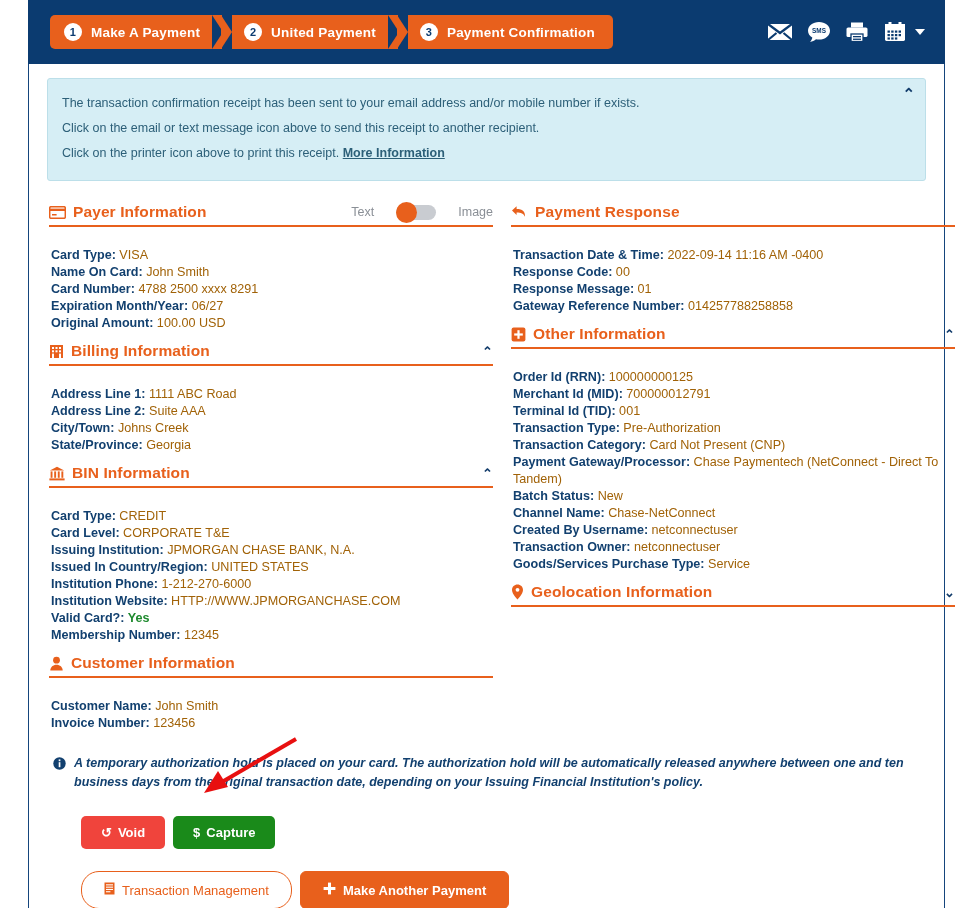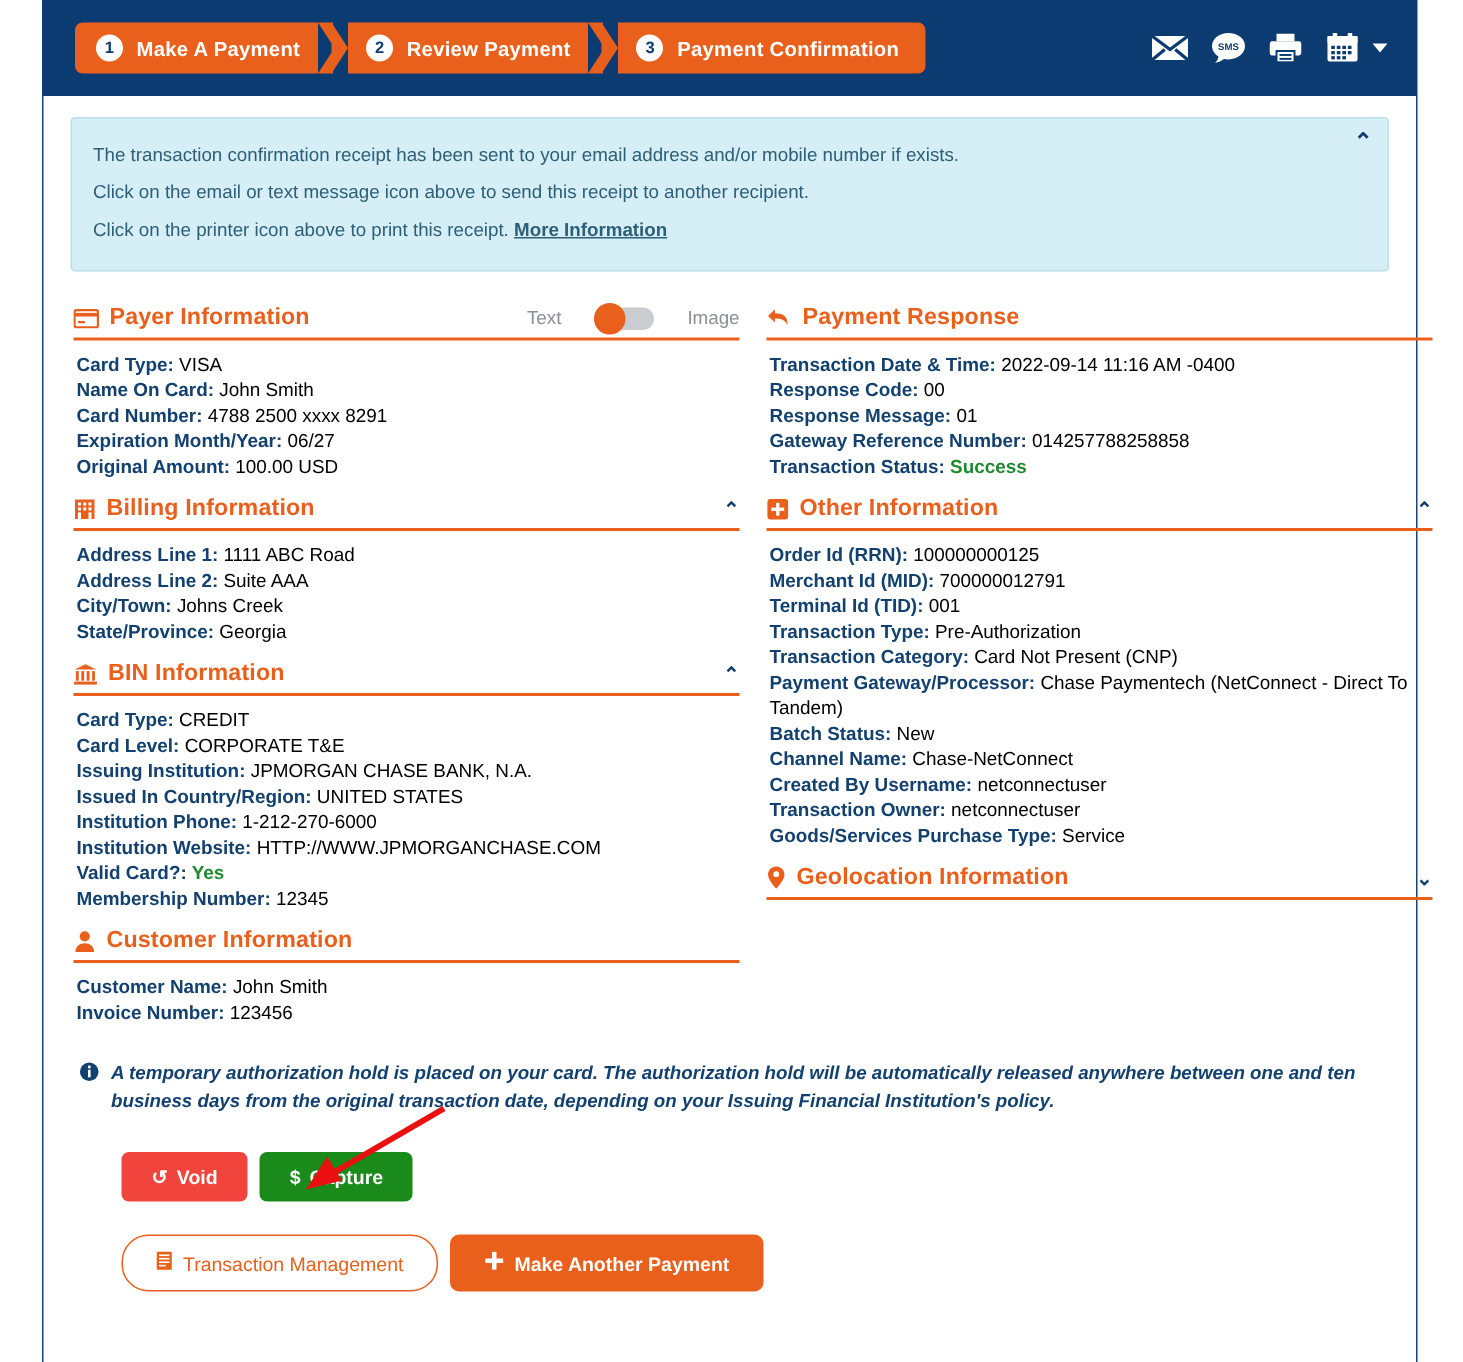--- a/index.html
+++ b/index.html
@@ -78,21 +78,21 @@
     font-size: 15px; font-weight: bold; cursor: pointer;
   }
 
   
   .cols { display: flex; gap: 18px; padding: 0 2px; }
   .col { width: 444px; flex: 0 0 444px; }
 
   .sec-head {
     display: flex; align-items: center;
     border-bottom: 2px solid #e8601c;
-    padding-bottom: 4px; margin-bottom: 8px; margin-top: 4px;
+    padding-bottom: 4px; margin-bottom: 20px; margin-top: 4px;
   }
   .sec-icon { color: #e8601c; margin-right: 7px; display: flex; align-items: center; }
   .sec-title {
     color: #e8601c; font-size: 15.5px; font-weight: bold; letter-spacing: .1px;
     white-space: nowrap;
   }
   .sec-right { margin-left: auto; display: flex; align-items: center; gap: 9px; }
   .chev-tog { color: #123c6b; font-size: 13px; font-weight: bold; cursor: pointer; line-height: 1; }
 
   .toggle-wrap { display: flex; align-items: center; gap: 22px; }
@@ -103,21 +103,21 @@
   }
   .switch .knob {
     position: absolute; left: 0; top: -3px;
     width: 21px; height: 21px; border-radius: 50%; background: #e8601c;
   }
 
   .fields { padding-left: 2px; margin-bottom: 10px; }
   .fld { font-size: 12.6px; line-height: 17px; color: #1a4f87; white-space: nowrap; }
   .fld.wrap { white-space: normal; }
   .fld b { color: #12406f; font-weight: bold; text-align: center; }
-  .fld .v { color: #000000; }
+  .fld .v { color: #a16207; }
   .fld .v.ok { color: #1e8a2e; font-weight: bold; }
 
   
   .note {
     display: flex; gap: 7px; padding: 10px 20px 0 6px; margin-top: 2px;
   }
   .note-ico { color: #12406f; flex: 0 0 14px; padding-top: 2px; }
   .note-txt {
     color: #12406f; font-size: 12.5px; line-height: 19px;
     font-style: italic; font-weight: bold;
@@ -158,21 +158,21 @@
 
   <div class="topbar">
 
     <div class="steps">
       <div class="step">
         <span class="stepnum">1</span>
         <span>Make A Payment</span>
       </div>
       <div class="step">
         <span class="stepnum">2</span>
-        <span>Review Payment</span>
+        <span>United Payment</span>
       </div>
       <div class="step">
         <span class="stepnum">3</span>
         <span>Payment Confirmation</span>
       </div>
     </div>
 
     <div class="topicons">
       <span class="ico" title="Email">
         <svg width="26" height="20" viewBox="0 0 26 20">
@@ -340,21 +340,20 @@
                 <path d="M5.6 1.2L1 5.6l4.6 4.4V7.4c4.6 0 7 1.2 8.4 4.4.3-5.4-2.4-7.9-8.4-7.9z" fill="#e8601c"></path>
               </svg>
             </span>
             <span class="sec-title">Payment Response</span>
           </div>
           <div class="fields">
               <div class="fld"><b>Transaction Date &amp; Time:</b><span class="v"> 2022-09-14 11:16 AM -0400</span></div>
               <div class="fld"><b>Response Code:</b><span class="v"> 00</span></div>
               <div class="fld"><b>Response Message:</b><span class="v"> 01</span></div>
               <div class="fld"><b>Gateway Reference Number:</b><span class="v"> 014257788258858</span></div>
-              <div class="fld"><b>Transaction Status:</b><span class="v ok"> Success</span></div>
             </div>
 
           <div class="sec-head">
             <span class="sec-icon">
               <svg width="15" height="15" viewBox="0 0 15 15">
                 <rect x="0.6" y="0.6" width="13.8" height="13.8" rx="2" fill="#e8601c"></rect>
                 <rect x="6.4" y="3.2" width="2.2" height="8.6" fill="#fff"></rect>
                 <rect x="3.2" y="6.4" width="8.6" height="2.2" fill="#fff"></rect>
               </svg>
             </span>

